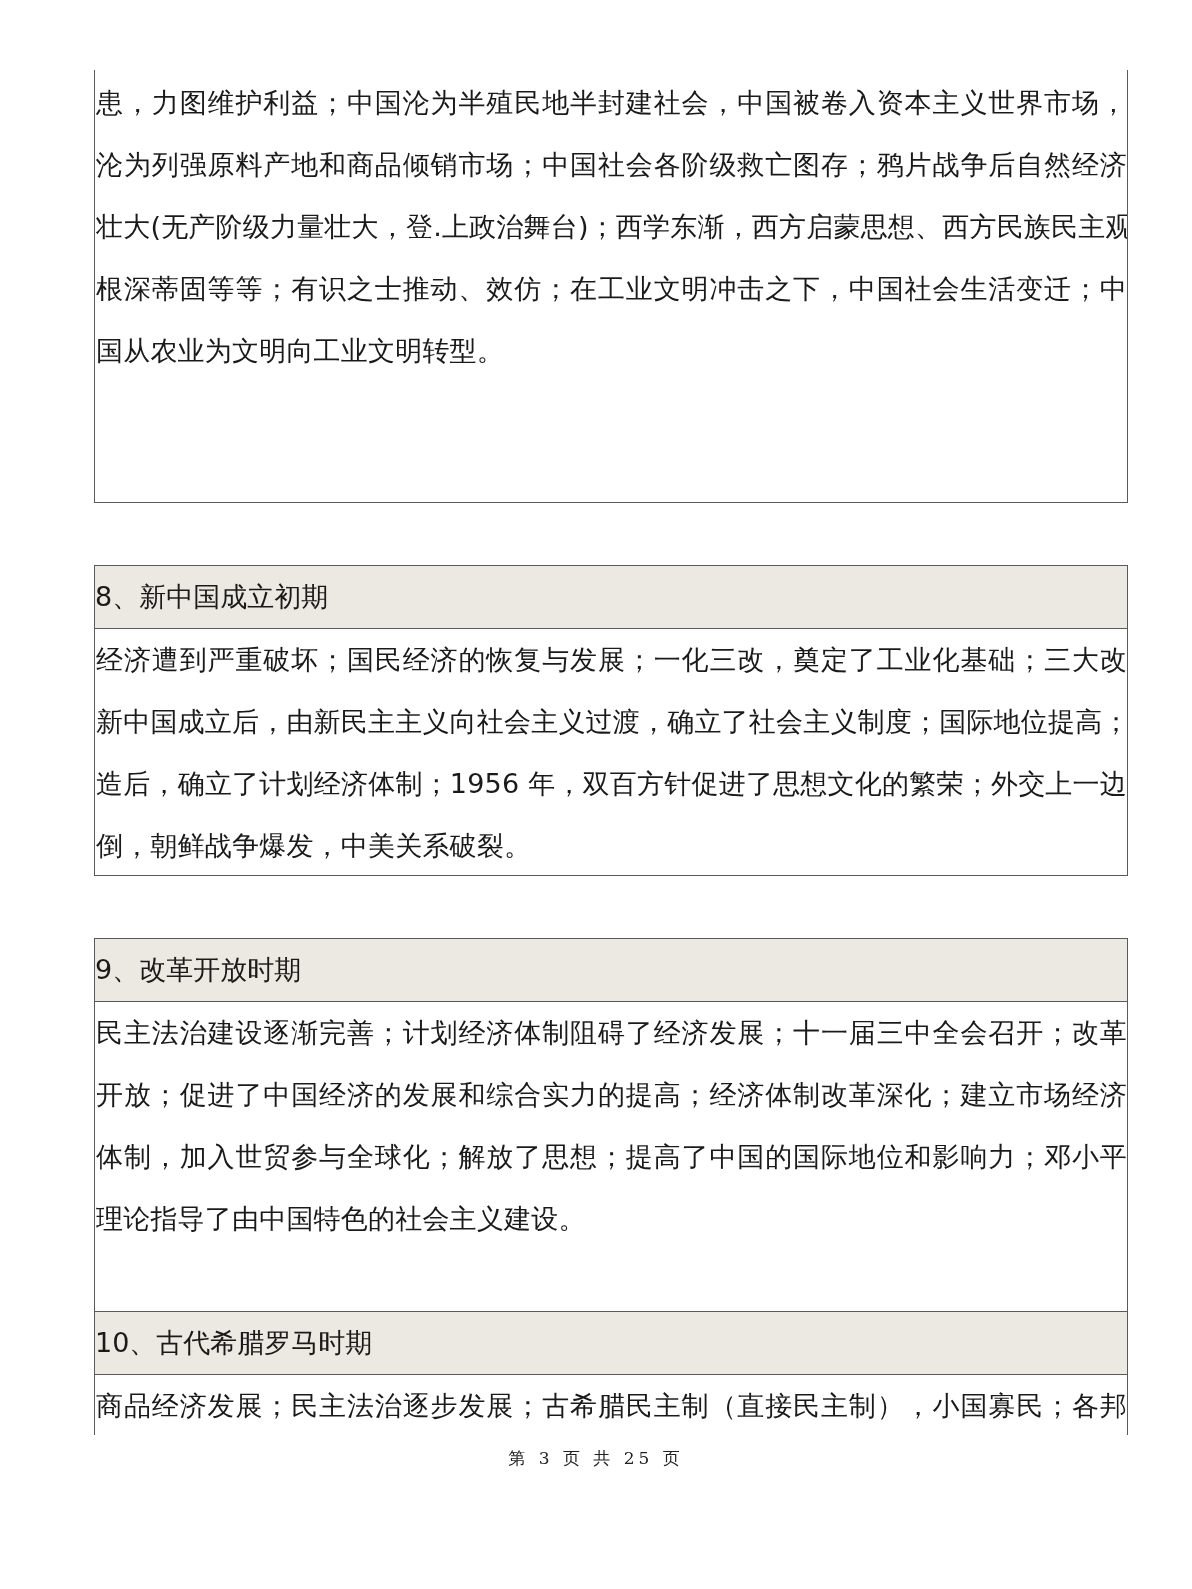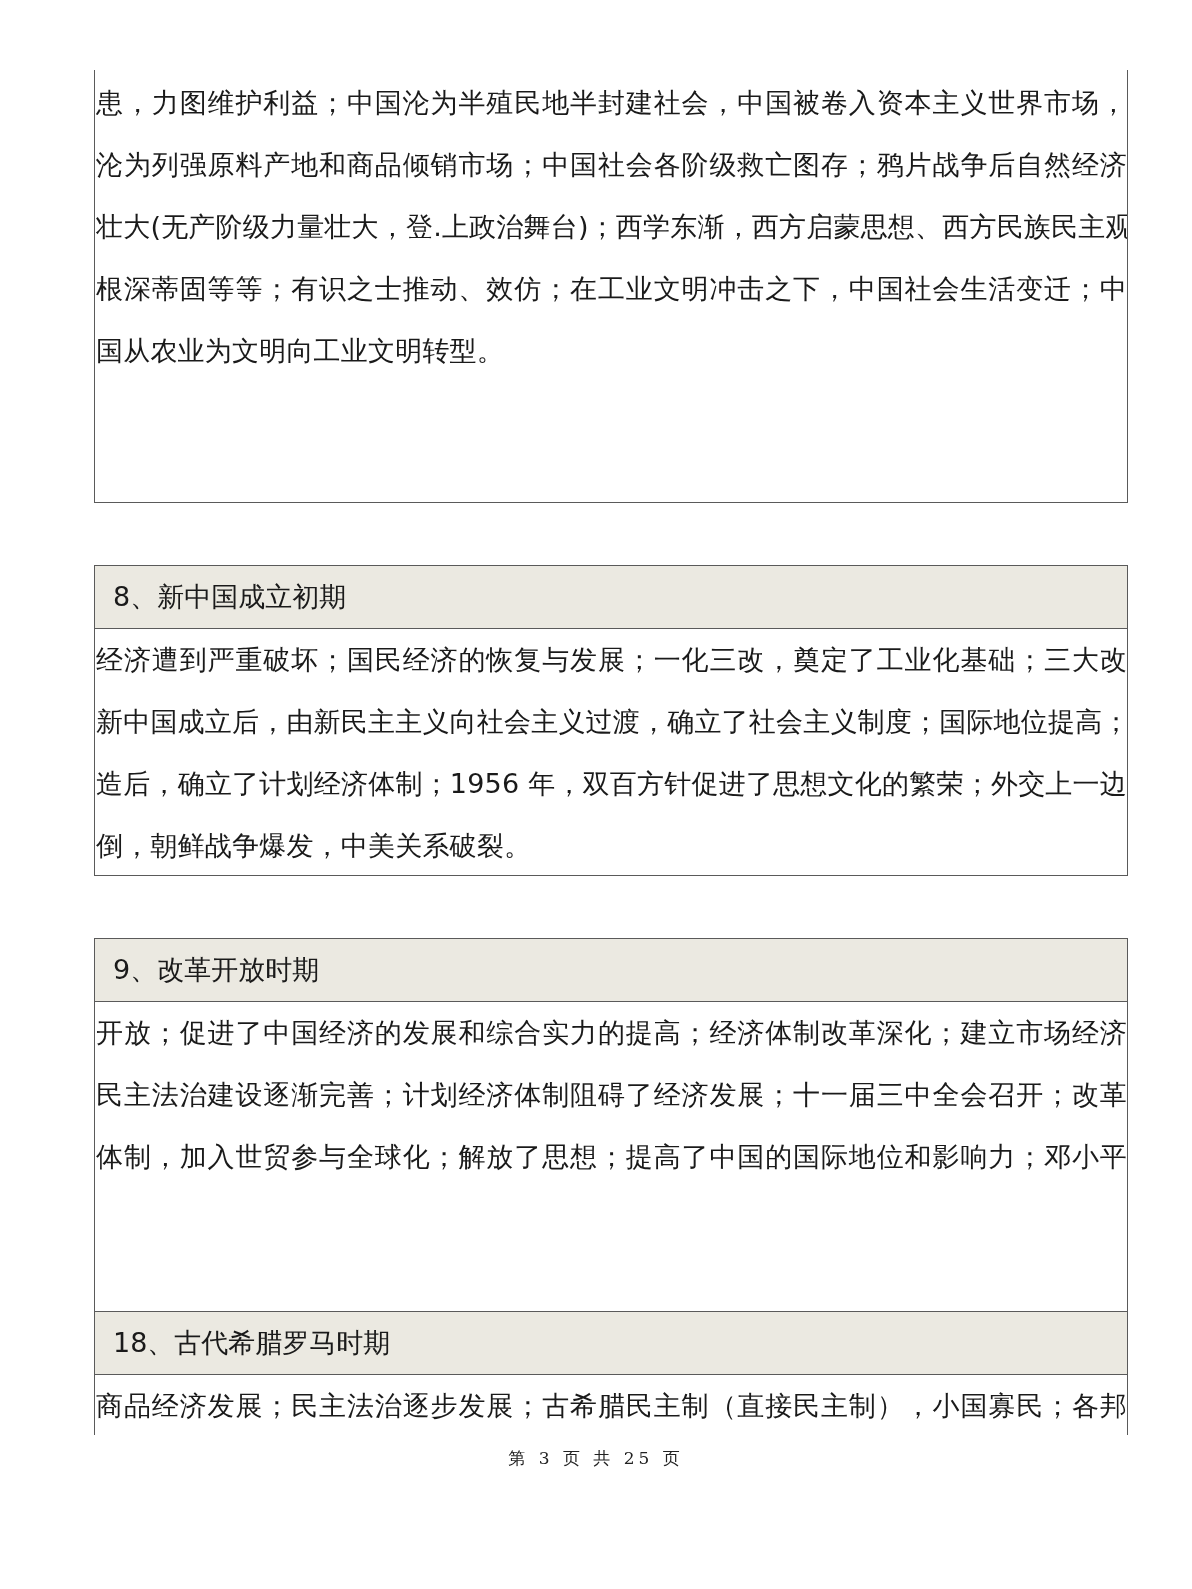--- a/index.html
+++ b/index.html
@@ -35,21 +35,21 @@
     }
     .block.cut {
       border-bottom: none;
     }
     .block-header {
       background: #ebe9e1;
       height: 62px;
       line-height: 62px;
       border-bottom: 1.5px solid #5a5a5a;
       font-size: 27px;
-      padding-left: 18px;
+      padding-left: 0;
       white-space: nowrap;
       overflow: hidden;
     }
     .block-body {
       font-size: 27px;
       line-height: 62px;
       padding-left: 1px;
       text-align: justify;
       text-justify: inter-character;
       letter-spacing: 0.2px;
@@ -97,28 +97,29 @@
       <span class="line">经济遭到严重破坏；国民经济的恢复与发展；一化三改，奠定了工业化基础；三大改</span>
       <span class="line">新中国成立后，由新民主主义向社会主义过渡，确立了社会主义制度；国际地位提高；</span>
       <span class="line">造后，确立了计划经济体制；1956 年，双百方针促进了思想文化的繁荣；外交上一边</span>
       <span class="line last">倒，朝鲜战争爆发，中美关系破裂。</span>
     </div>
   </div>
 
   <div class="block" style="top:938px; height:396px;">
     <div class="block-header">9、改革开放时期</div>
     <div class="block-body">
+      <span class="line">民主法治建设逐渐完善；计划经济体制阻碍了经济发展；十一届三中全会召开；改革</span>
       <span class="line">开放；促进了中国经济的发展和综合实力的提高；经济体制改革深化；建立市场经济</span>
-      <span class="line">民主法治建设逐渐完善；计划经济体制阻碍了经济发展；十一届三中全会召开；改革</span>
       <span class="line">体制，加入世贸参与全球化；解放了思想；提高了中国的国际地位和影响力；邓小平</span>
+      <span class="line last">理论指导了由中国特色的社会主义建设。</span>
     </div>
   </div>
 
   <div class="block cut" style="top:1311px; height:124px;">
-    <div class="block-header">18、古代希腊罗马时期</div>
+    <div class="block-header">10、古代希腊罗马时期</div>
     <div class="block-body">
       <span class="line">商品经济发展；民主法治逐步发展；古希腊民主制（直接民主制），小国寡民；各邦</span>
     </div>
   </div>
 
   <div class="footer">第 3 页 共 25 页</div>
 
 </div>
 
 </body></html>

